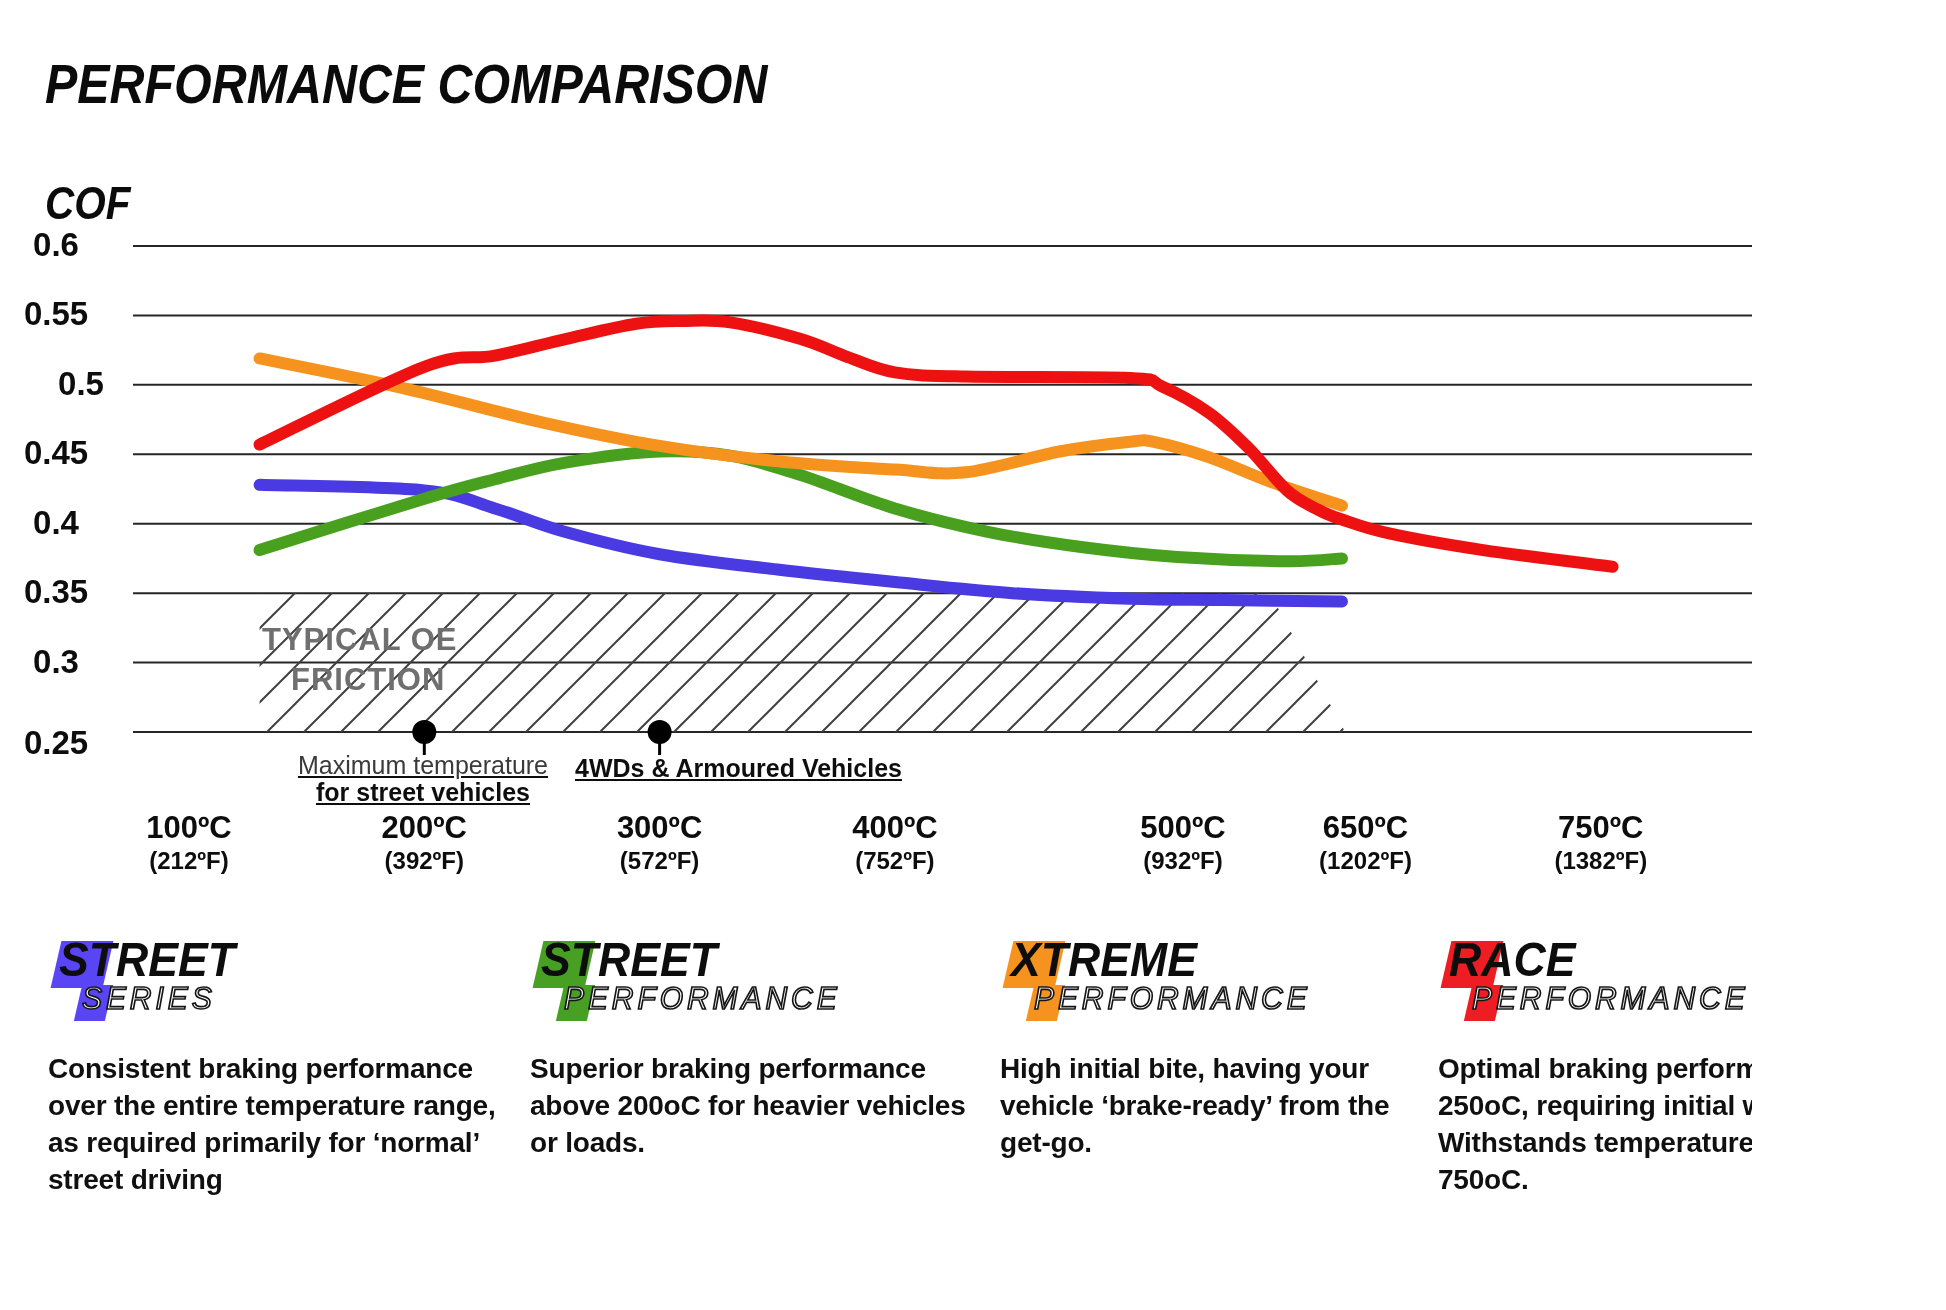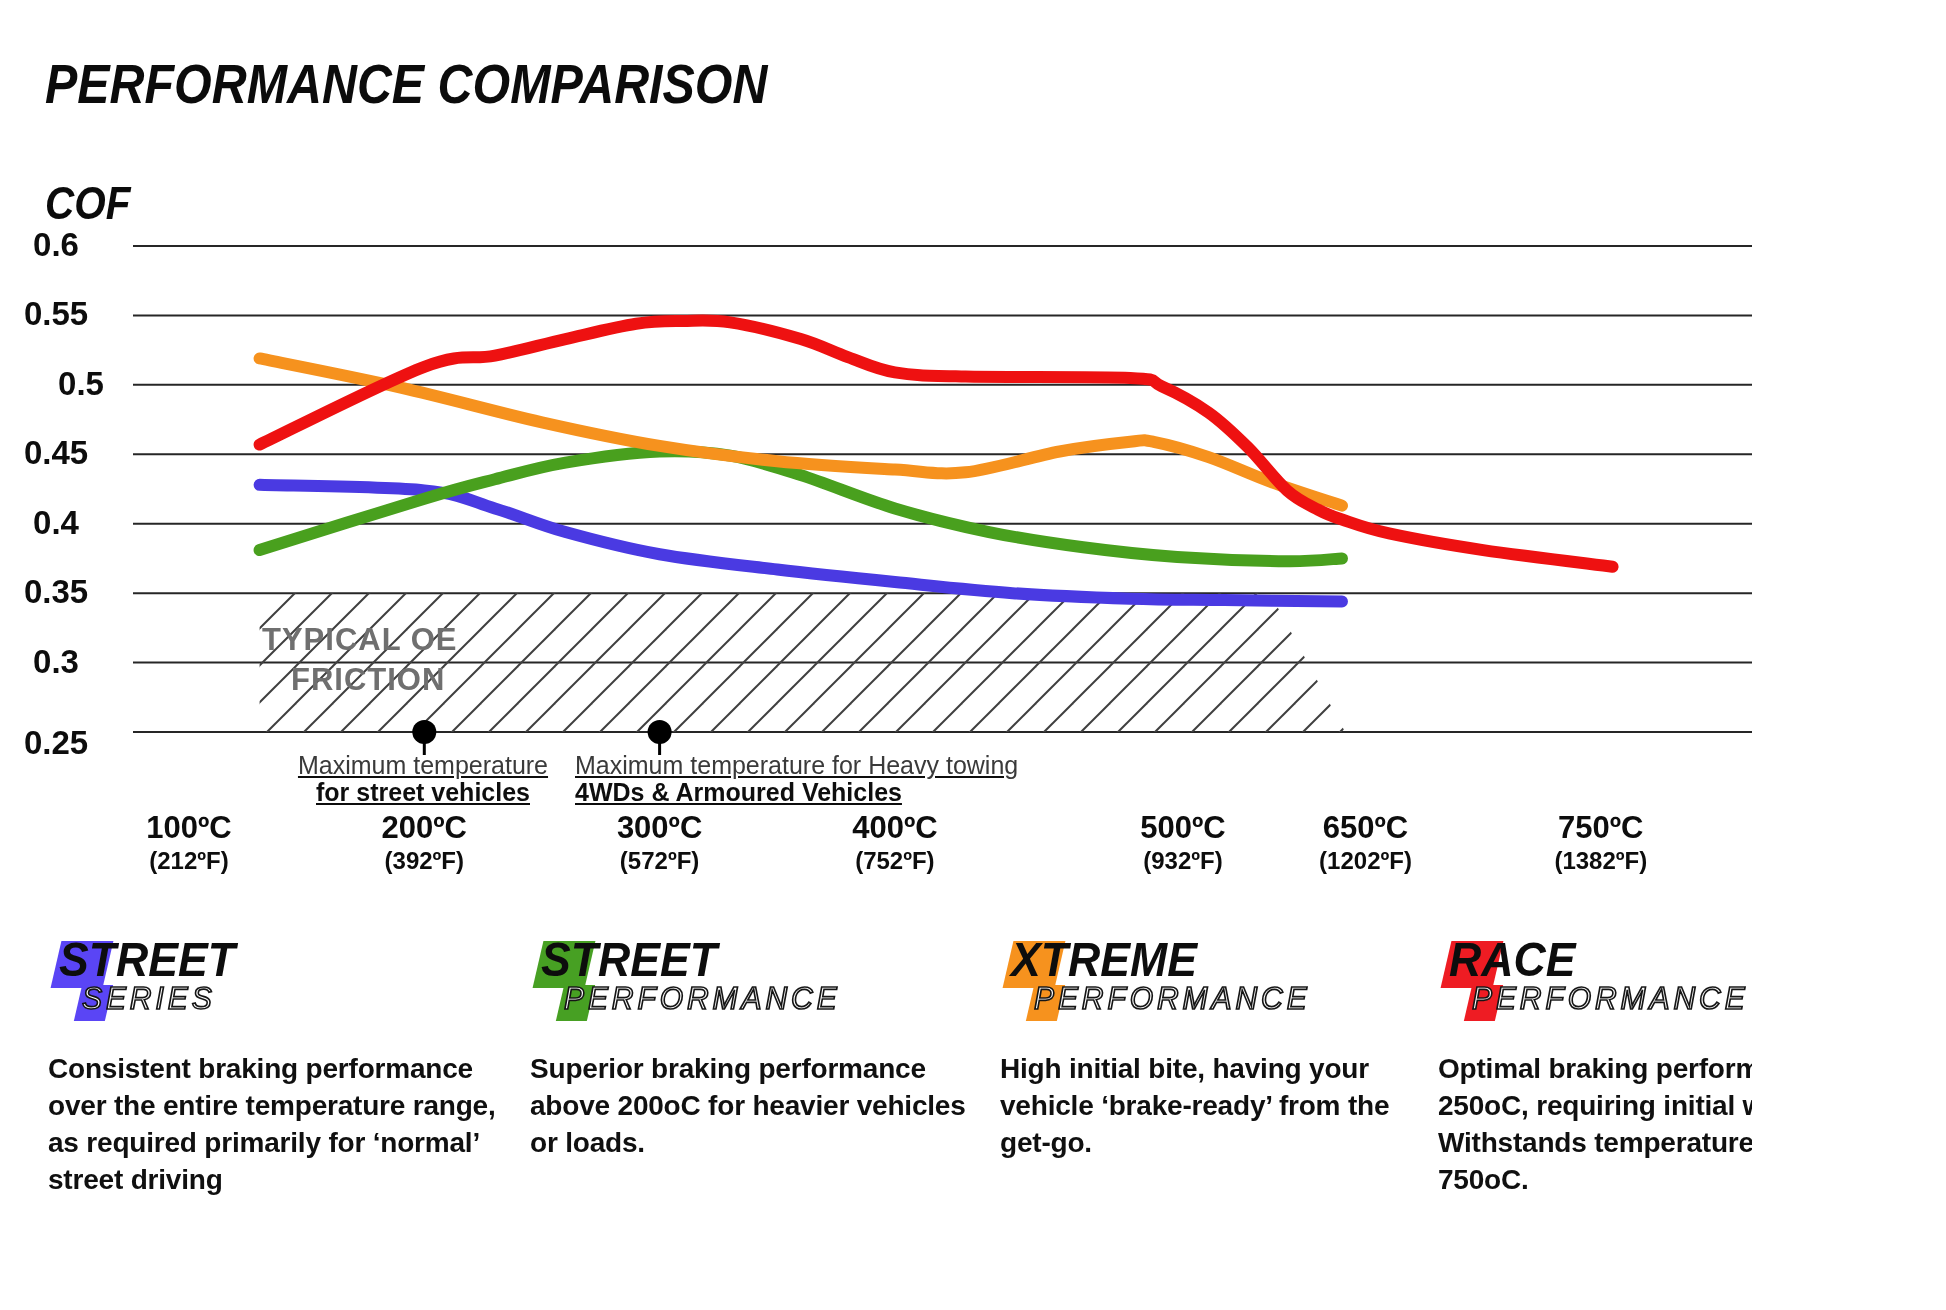--- a/index.html
+++ b/index.html
@@ -110,21 +110,20 @@
     </div>
 
   <div class="oe-line" style="left:262px;top:622px;">TYPICAL OE</div>
   <div class="oe-line" style="left:291px;top:662px;">FRICTION</div>
 
   <div class="ann ann-center" style="left:246px;top:753px;width:354px;">
     <div class="l1">Maximum temperature</div>
     <div class="l2">for street vehicles</div>
   </div>
   <div class="ann" style="left:575px;top:753px;">
-    <div class="l1">Maximum temperature for Heavy towing</div>
     <div class="l2">4WDs &amp; Armoured Vehicles</div>
   </div>
 
   <div id="legend" style="position:absolute;left:0;top:938px;width:1946px;height:372px;">
       <div class="legend-col" style="left: 48px; width: 452px;">
         <div class="logo">
           <div class="badge">
             <div class="b1" style="background: rgb(90, 69, 245);"></div>
             <div class="b2" style="background: rgb(90, 69, 245);"></div>
           </div>

